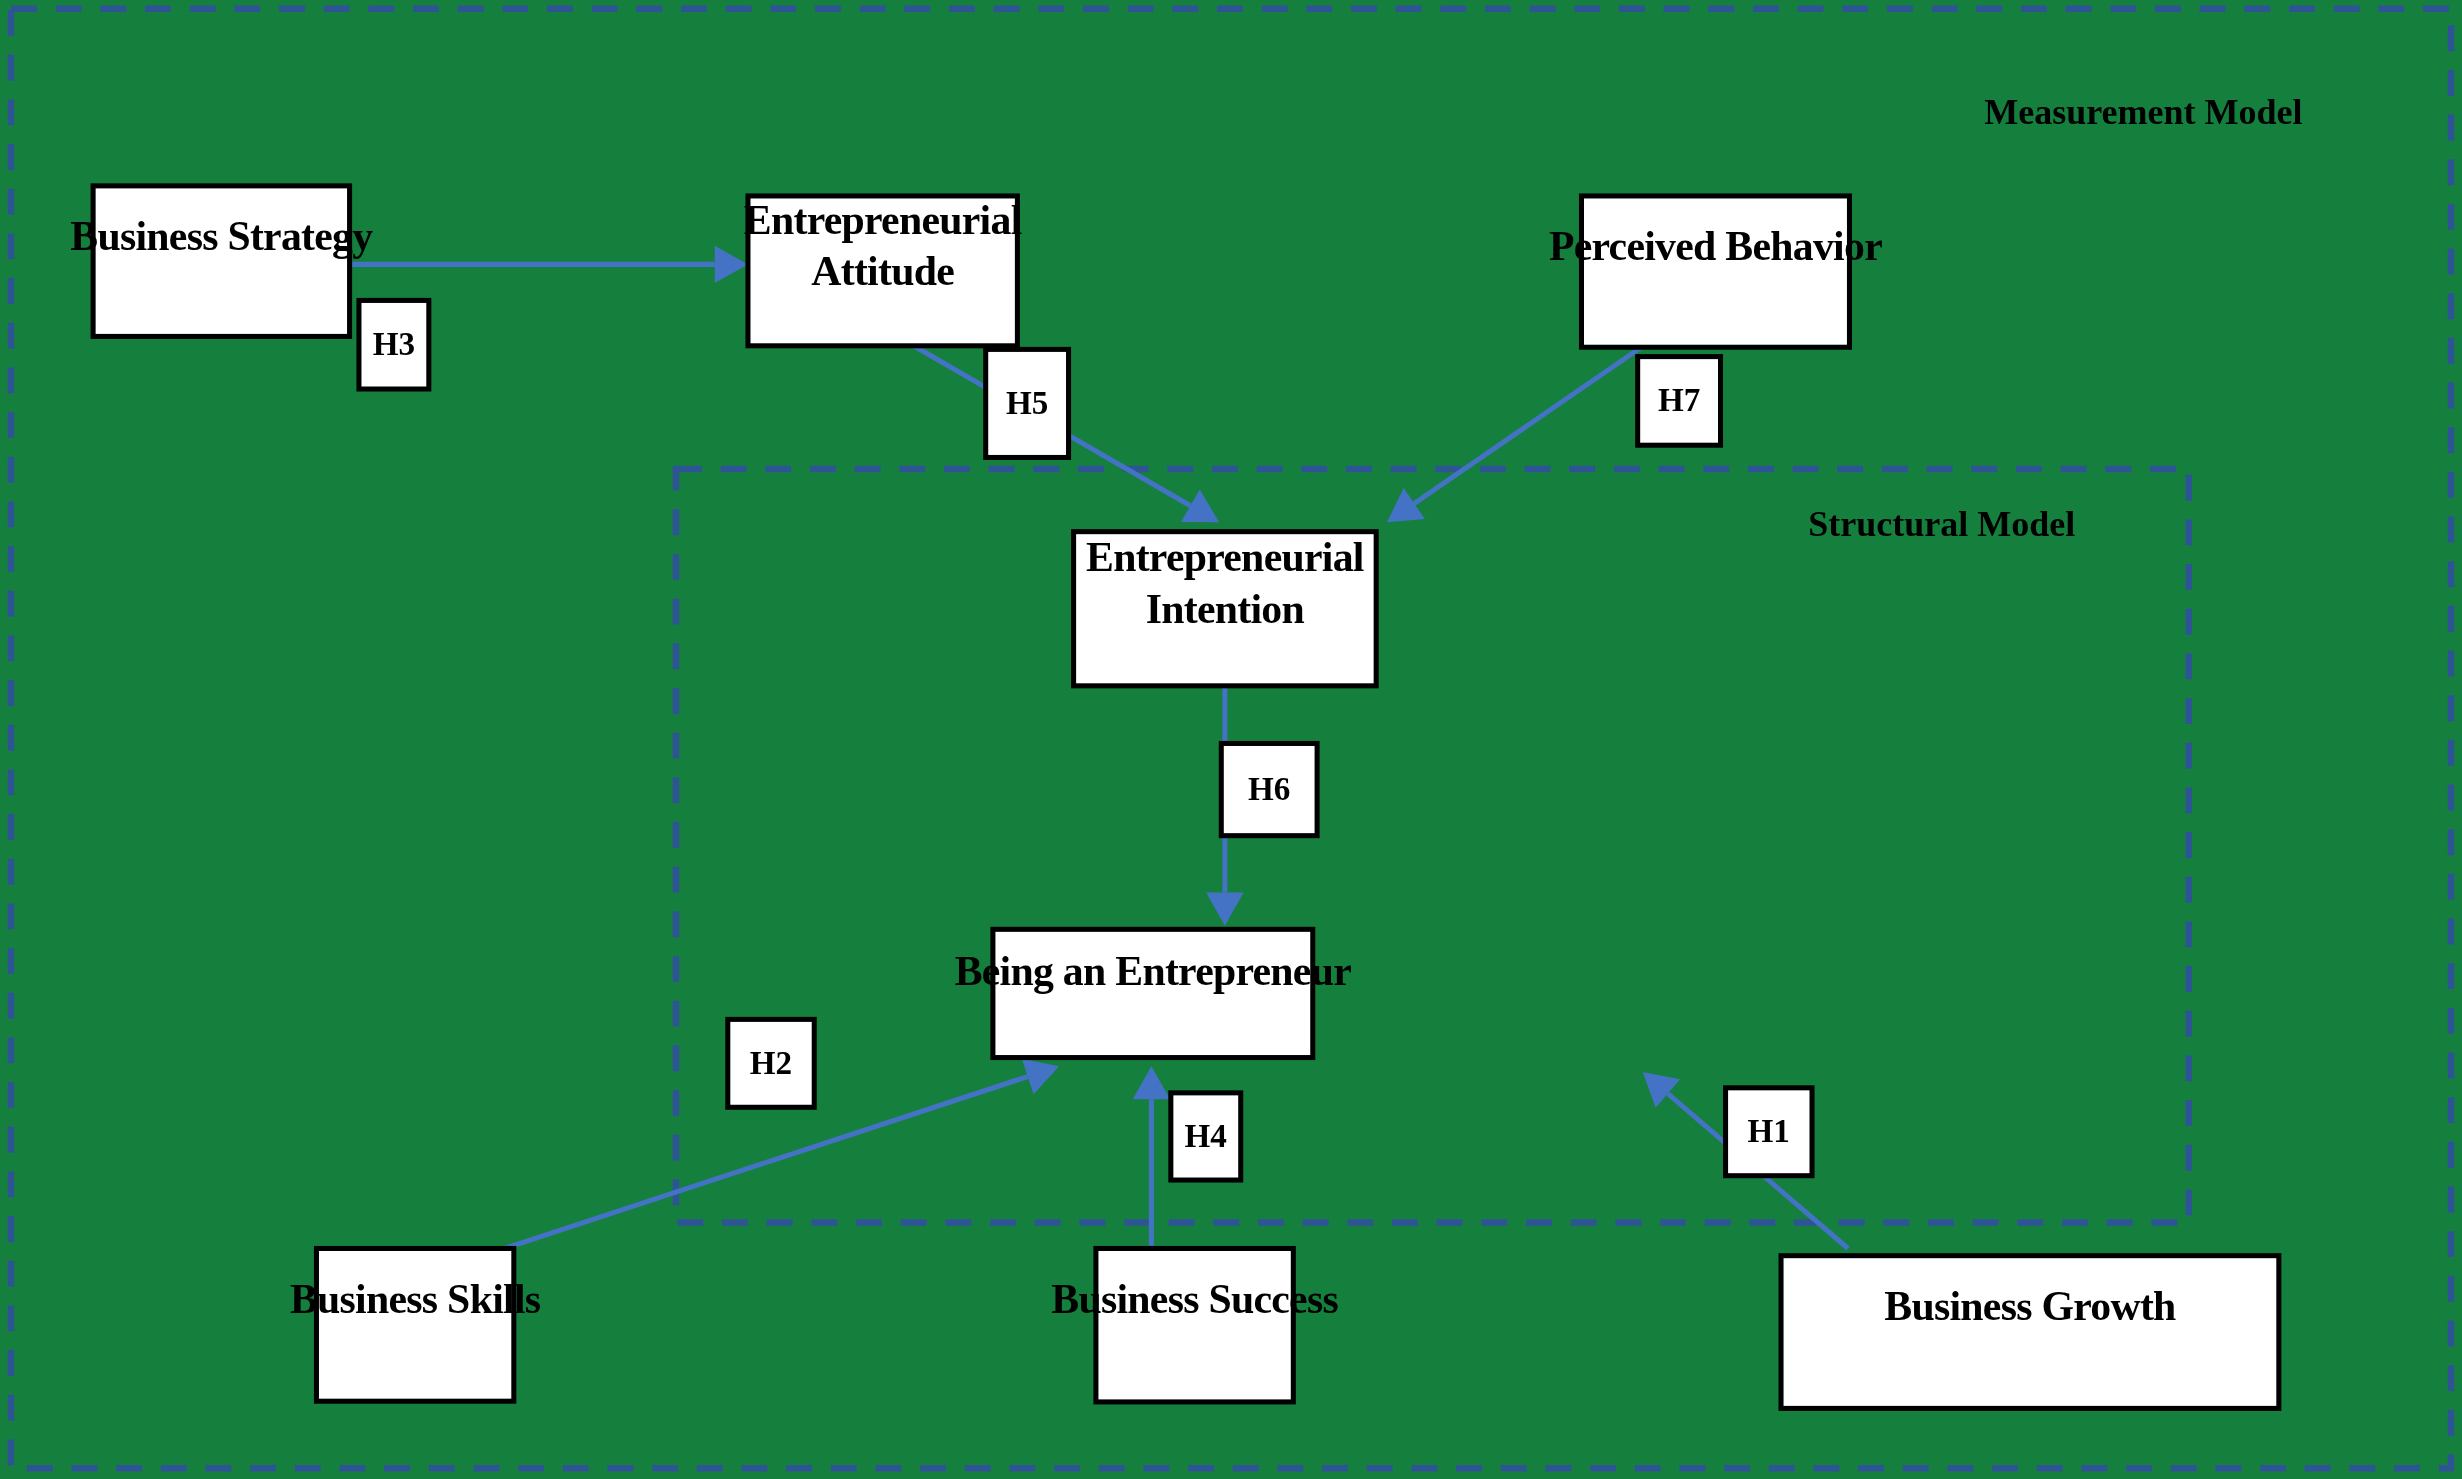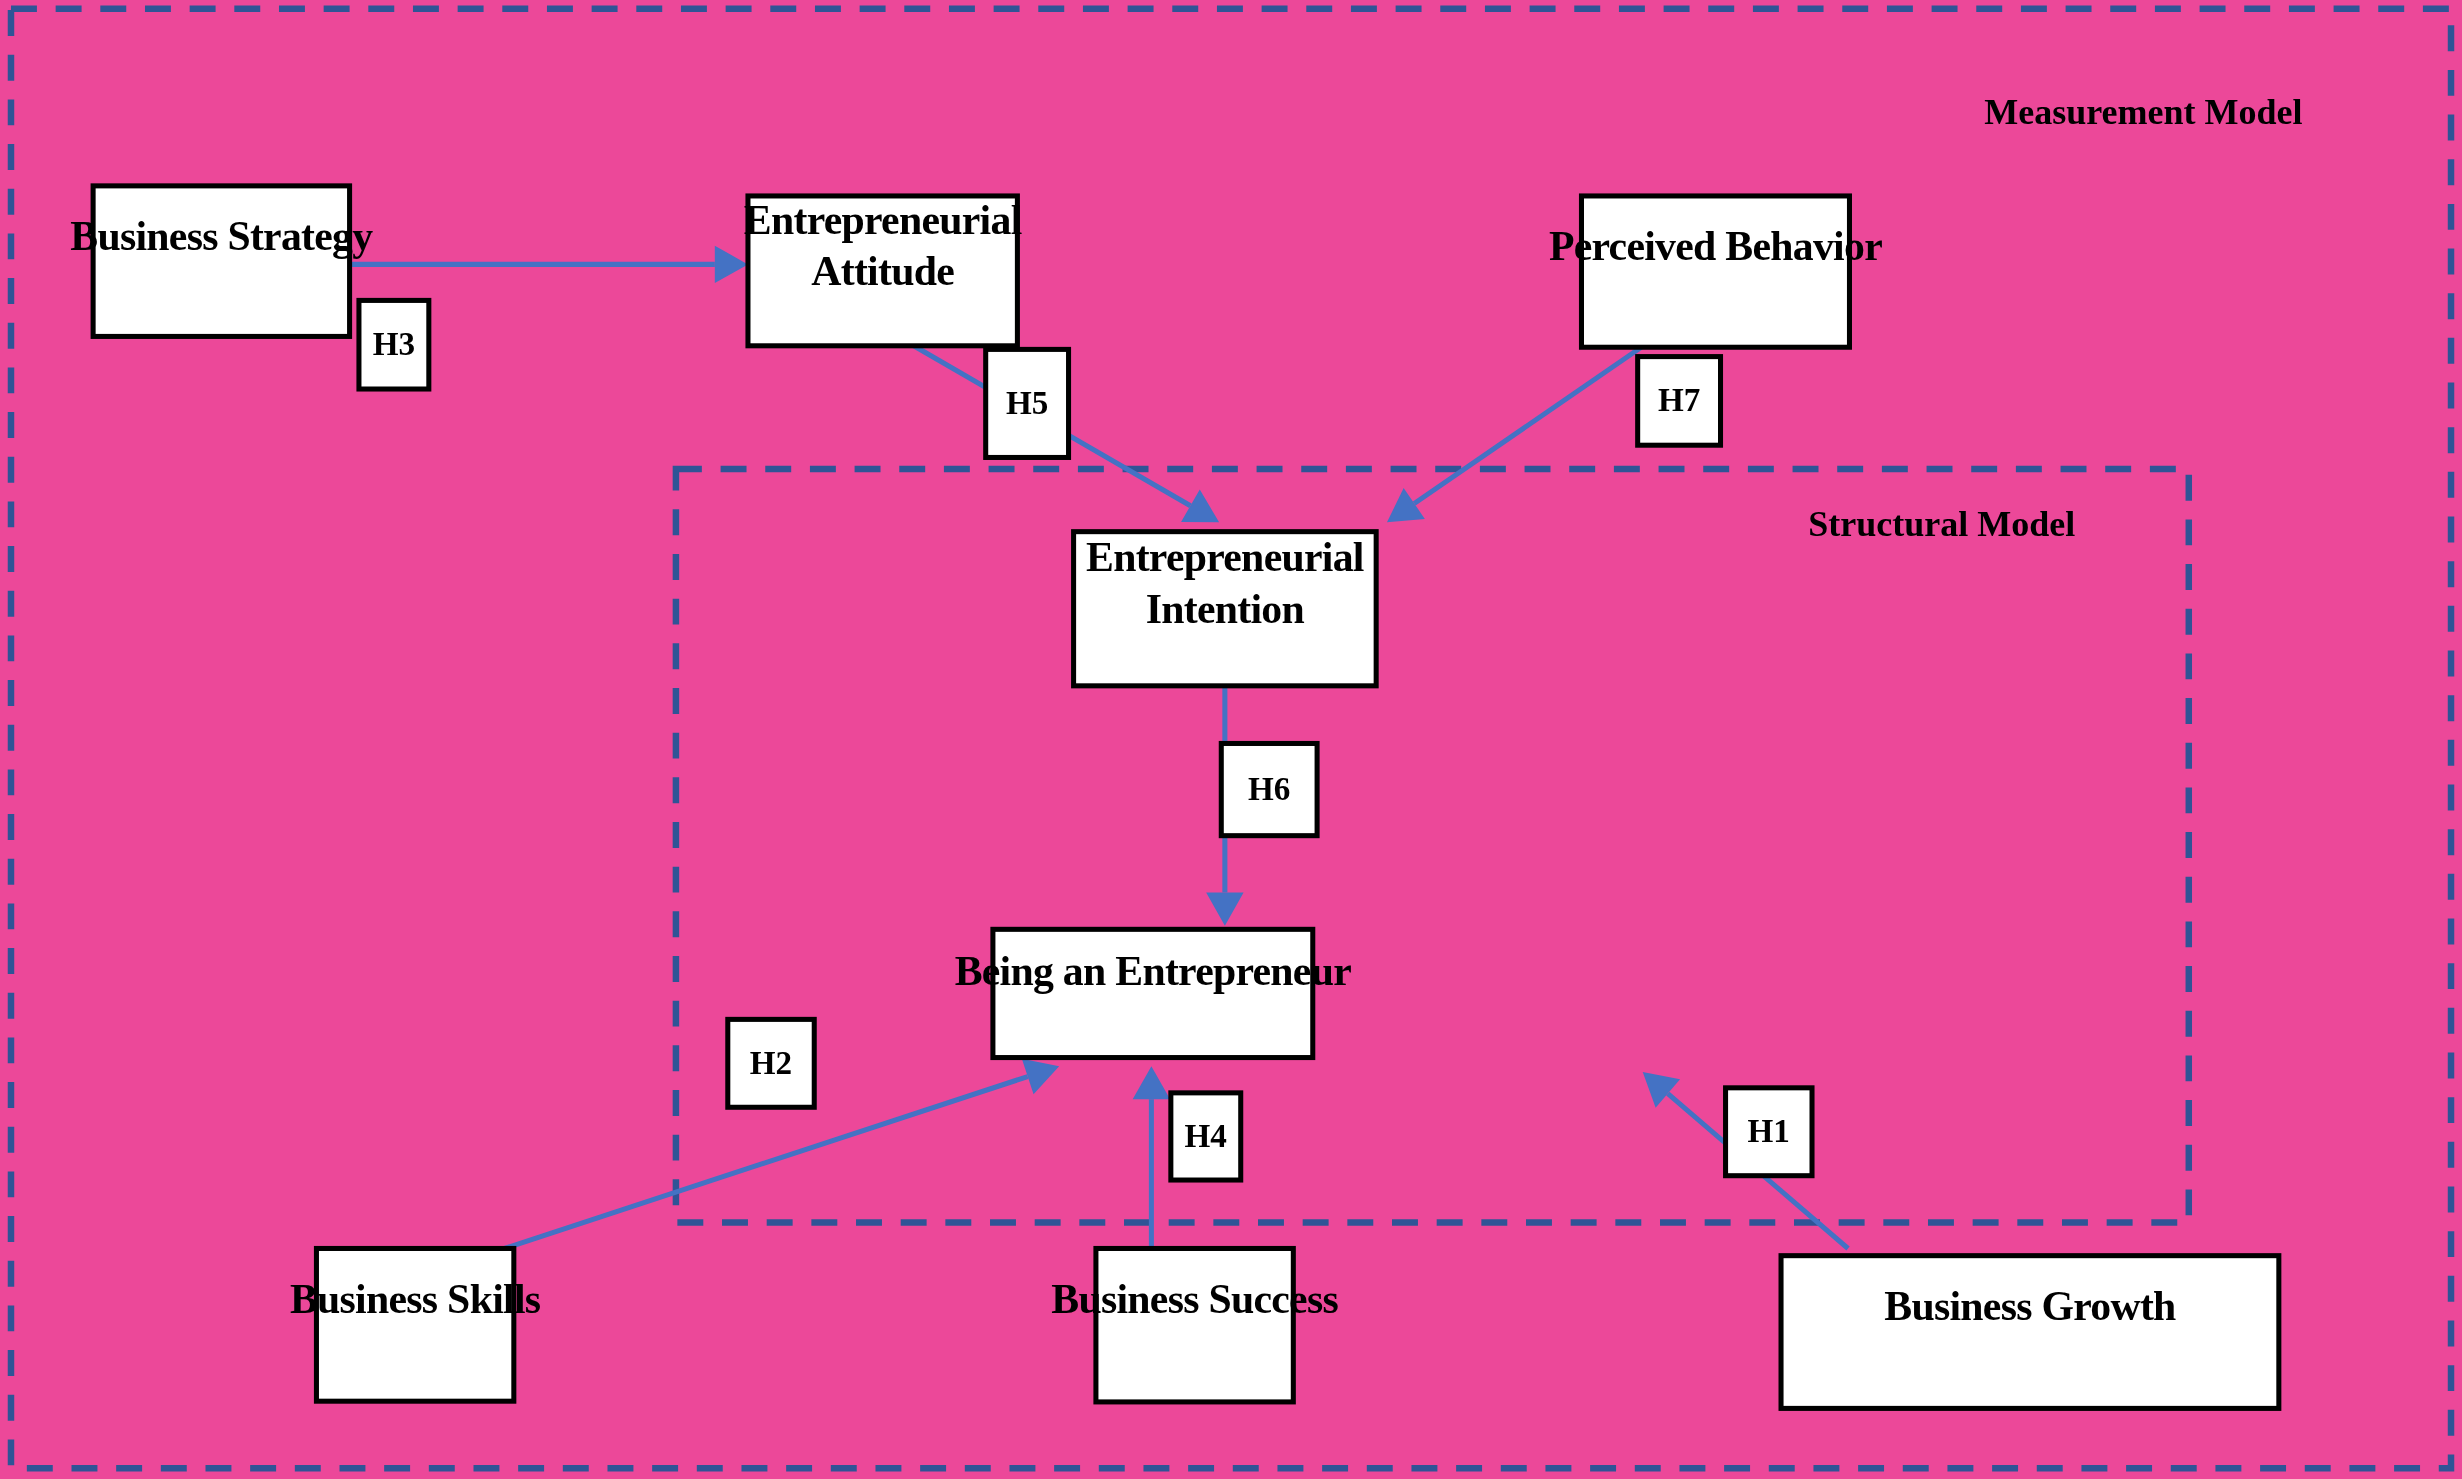--- a/index.html
+++ b/index.html
@@ -4,21 +4,21 @@
 <style>
   html, body {
     margin: 0;
     padding: 0;
     background: #ffffff;
   }
   #canvas {
     position: relative;
     width: 2462px;
     height: 1479px;
-    background: #ec4899;
+    background: #15803d;
     overflow: hidden;
     font-family: "Liberation Serif", "DejaVu Serif", serif;
   }
   svg#diagram {
     position: absolute;
     left: 0;
     top: 0;
     width: 2462px;
     height: 1479px;
   }

